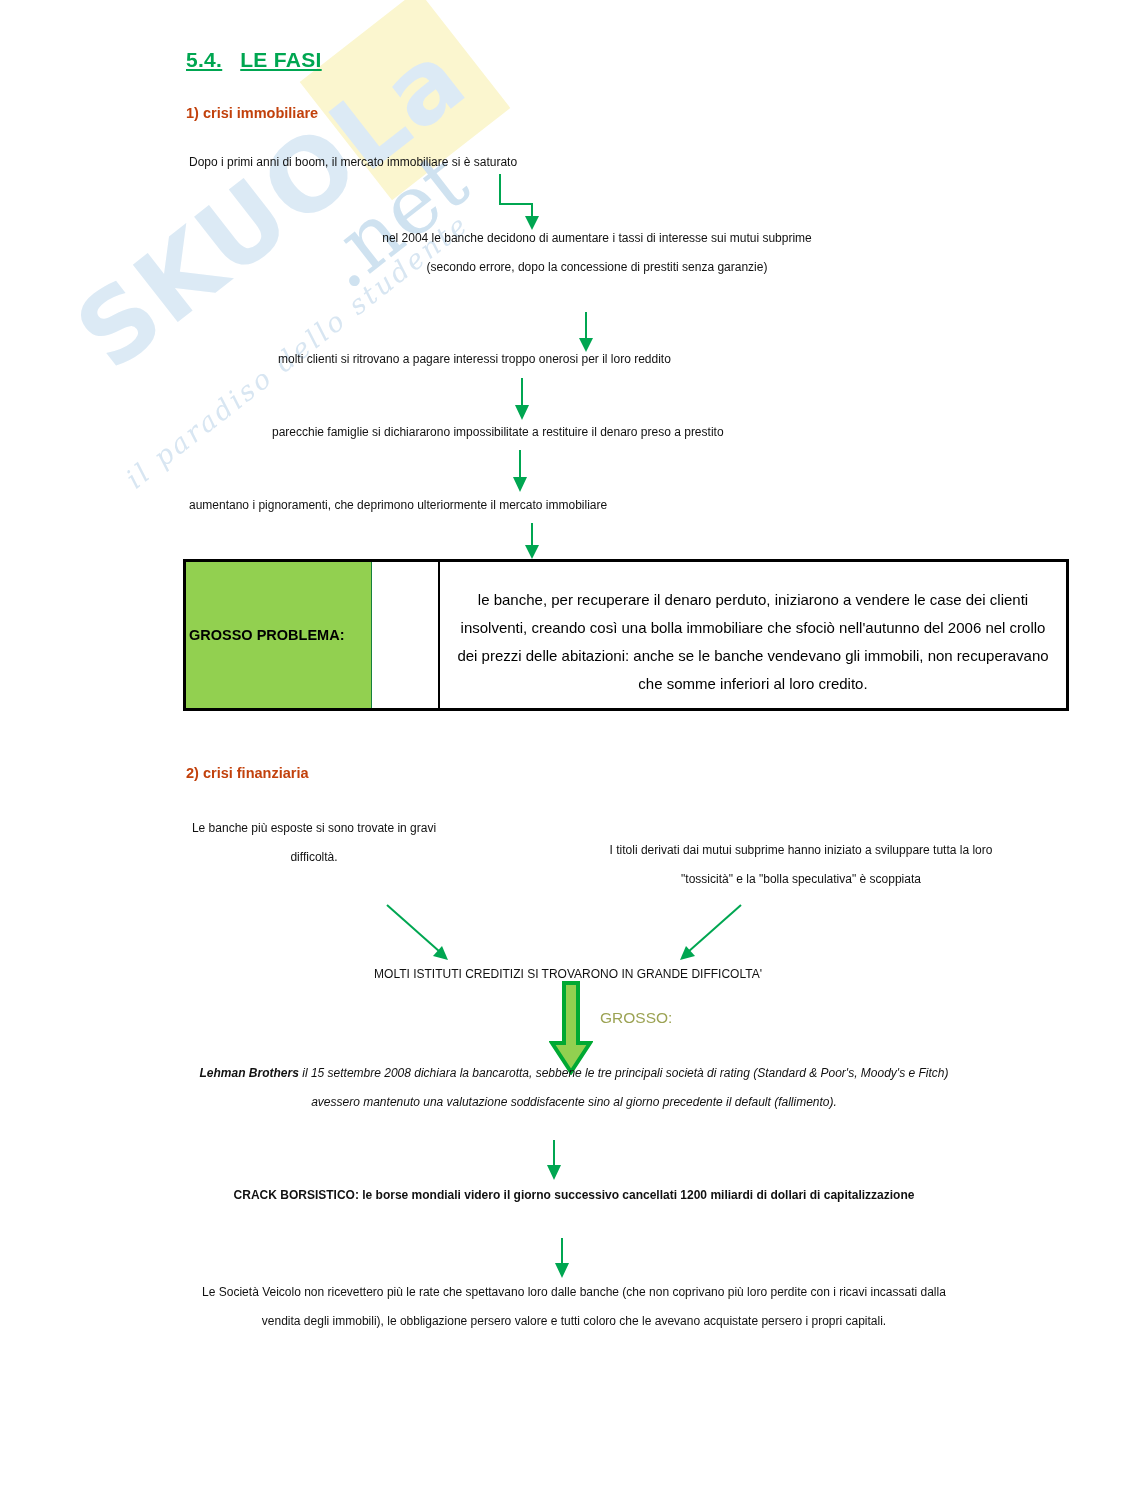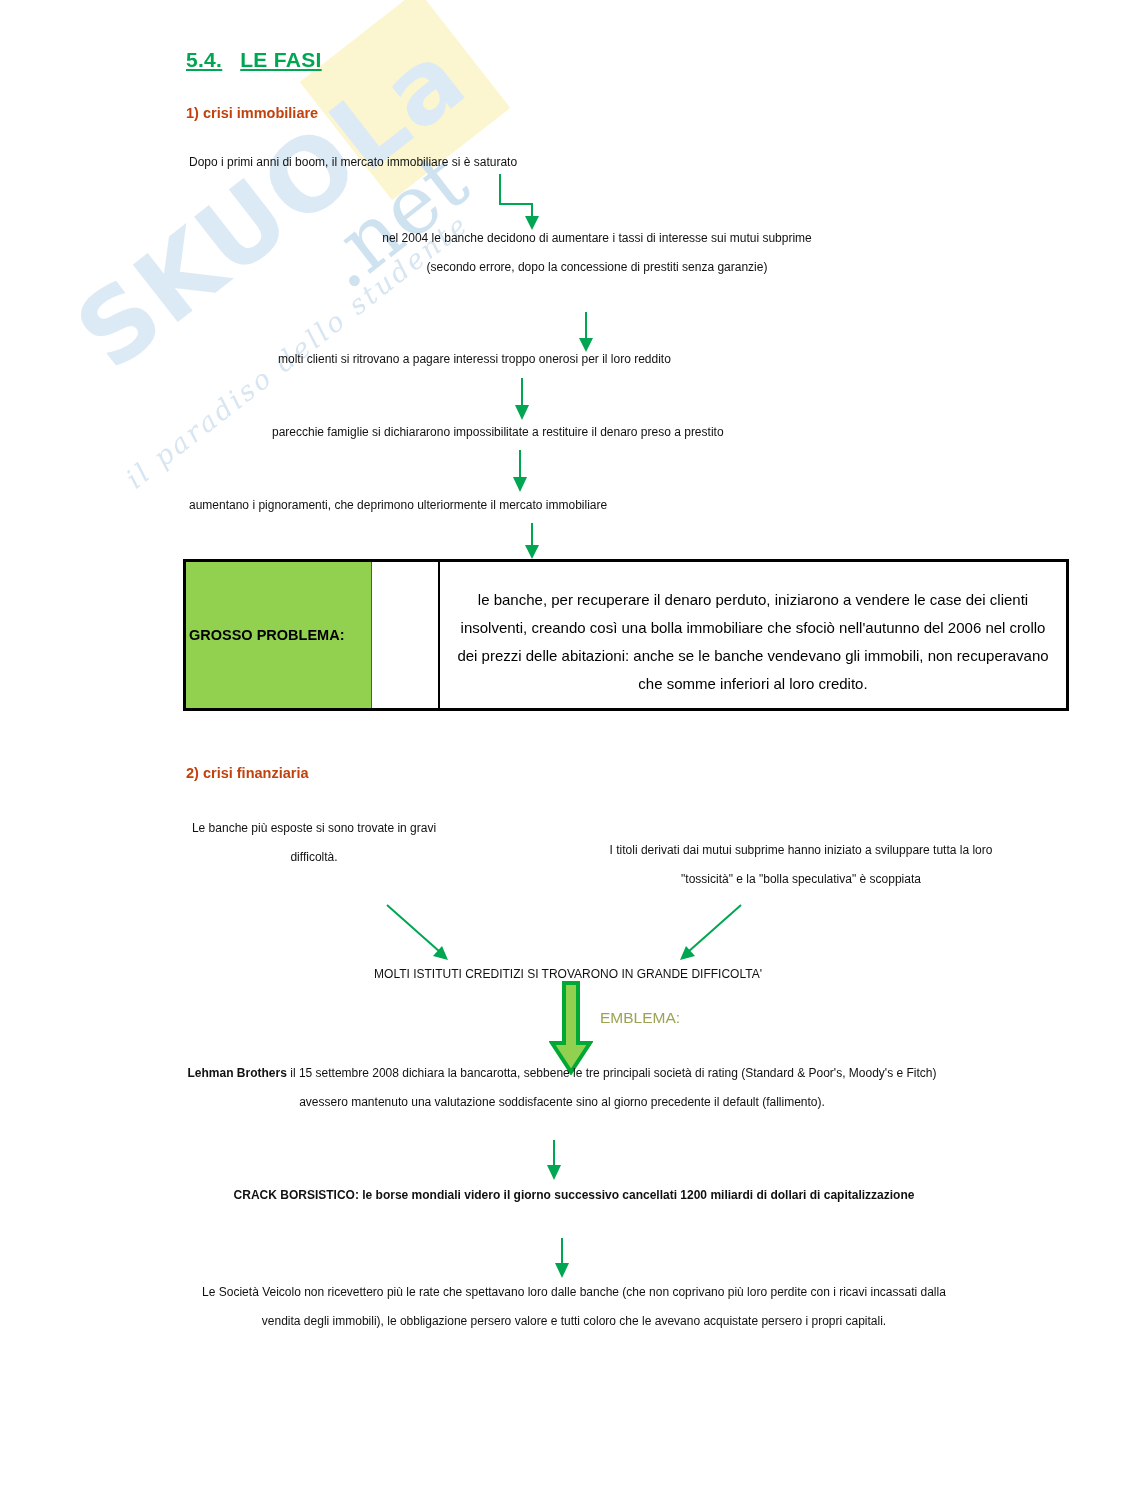--- a/index.html
+++ b/index.html
@@ -217,23 +217,23 @@
   <svg class="arrow" style="left:670px; top:902px;" width="74" height="64" viewBox="0 0 74 64">
     <line x1="71" y1="3" x2="18" y2="50" stroke="#00A651" stroke-width="2"></line>
     <path d="M10 58 L25 54 L16 44 Z" fill="#00A651"></path>
   </svg>
 
   <div class="para c" style="left:188px; top:960px; width:760px;">MOLTI ISTITUTI CREDITIZI SI TROVARONO IN GRANDE DIFFICOLTA'</div>
 
   <svg id="emblema-arrow" viewBox="0 0 44 94" preserveAspectRatio="none">
     <path d="M15 2 L29 2 L29 62 L41 62 L22 91 L3 62 L15 62 Z" fill="#92D050" stroke="#00A933" stroke-width="4"></path>
   </svg>
-  <div id="emblema-label">EMBLEMA:</div>
-
-  <div class="para c" style="left:184px; top:1059px; width:756px;">
+  <div id="emblema-label">GROSSO:</div>
+
+  <div class="para c" style="left:196px; top:1059px; width:756px;font-style:italic;">
     <span class="b">Lehman Brothers</span><span> il 15 settembre 2008 dichiara la bancarotta, sebbene le tre principali società di rating (Standard &amp; Poor's, Moody's e Fitch) avessero mantenuto una valutazione soddisfacente sino al giorno precedente il default (fallimento).</span>
   </div>
 
   <svg class="arrow" style="left:542px; top:1140px;" width="24" height="42" viewBox="0 0 24 42">
     <line x1="12" y1="0" x2="12" y2="29" stroke="#00A651" stroke-width="2"></line>
     <path d="M12 40 L5 25 L19 25 Z" fill="#00A651"></path>
   </svg>
 
   <div class="para c b" style="left:196px; top:1181px; width:756px;">CRACK BORSISTICO: le borse mondiali videro il giorno successivo cancellati 1200 miliardi di dollari di capitalizzazione</div>
 

